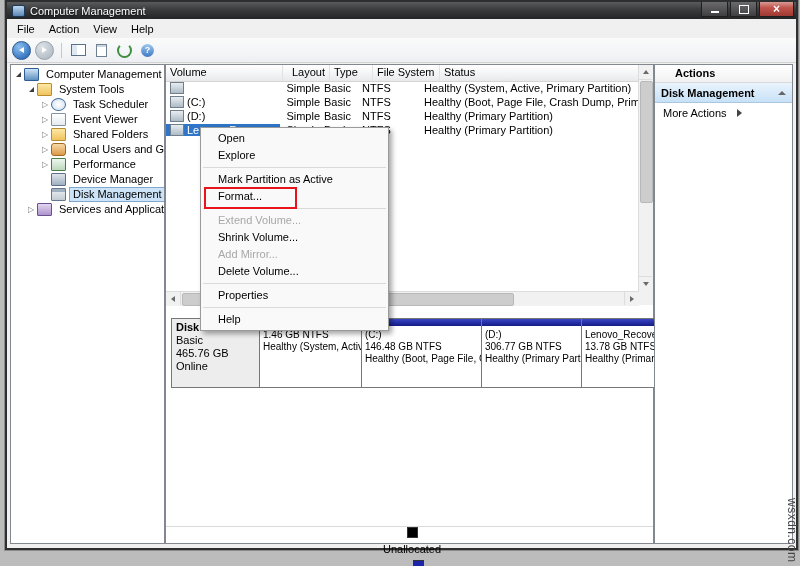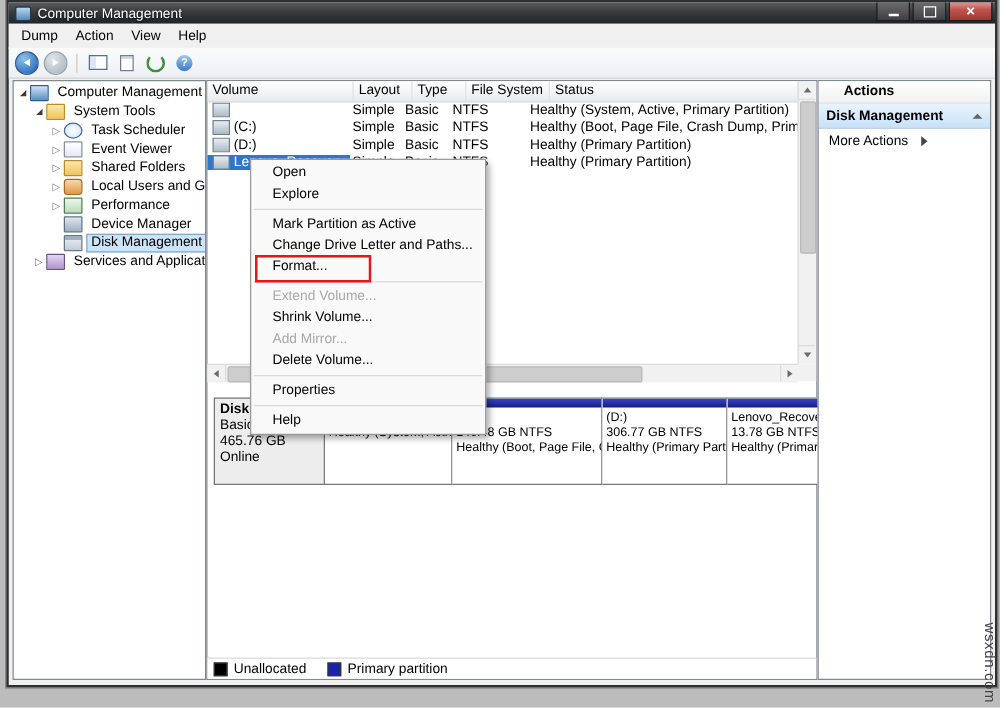--- a/index.html
+++ b/index.html
@@ -65,21 +65,21 @@
   .ico-disk{background:linear-gradient(#eef1f4,#c2cbd4);border-color:#68788a;box-shadow:inset 0 3px 0 #9fb0c0;}
   .ico-services{background:linear-gradient(#e4d7f0,#ad93cc);border-color:#6a4f8e;}
   .t-label{padding:0 3px;line-height:13px;border:1px solid transparent;}
   .t-label.selected{background:#cde3f7;border:1px solid #7fa8cf;}
 
   
   .center-pane{position:absolute;left:158px;top:62px;width:487px;bottom:4px;background:#fff;border:1px solid #828790;}
   .list-header{position:absolute;left:0;top:0;right:14px;height:16px;display:flex;
                background:linear-gradient(#ffffff,#f2f3f5 60%,#e8e9eb);border-bottom:1px solid #d5d5d5;}
   .hcell{border-right:1px solid #e2e2e2;padding:1px 4px;white-space:nowrap;overflow:hidden;}
-  .c-vol{width:108px;} .c-layout{width:38px;} .c-type{width:34px;} .c-fs{width:58px;} .c-status{flex:1;}
+  .c-vol{width:108px;} .c-layout{width:38px;text-align:right;} .c-type{width:34px;} .c-fs{width:58px;} .c-status{flex:1;}
   .vrow{position:absolute;left:0;right:14px;height:14px;display:flex;align-items:center;}
   .vcell{padding:0 2px;white-space:nowrap;overflow:hidden;}
   .vcell.c-vol{display:flex;align-items:center;gap:3px;padding-left:4px;}
   .vol-ico{width:12px;height:10px;border:1px solid #6f7f8c;background:linear-gradient(#e9edf1,#aebbc6);flex:0 0 12px;}
   .vrow.selected .c-vol{background:#2f76c8;color:#fff;}
 
   .hscroll{position:absolute;left:0;top:226px;height:14px;right:14px;background:#f1f1f1;border-top:1px solid #dcdcdc;}
   .sb-btn{position:absolute;top:0;width:14px;height:13px;background:#f1f1f1;display:flex;align-items:center;justify-content:center;}
   .sb-btn.left{left:0;border-right:1px solid #dcdcdc;} .sb-btn.right{right:0;border-left:1px solid #dcdcdc;}
   .tri-grey-l{width:0;height:0;border-top:3px solid transparent;border-bottom:3px solid transparent;border-right:4px solid #6a6a6a;}
@@ -95,21 +95,21 @@
 
   .disk-row{position:absolute;left:5px;top:253px;height:70px;display:flex;}
   .disk-head{width:79px;background:#ededed;border:1px solid #777;padding:2px 4px;line-height:13px;overflow:hidden;}
   .dh-name{font-weight:bold;}
   .part{position:relative;border:1px solid #777;border-left:none;background:#fff;
         padding:10px 3px 2px;line-height:12px;font-size:10px;white-space:nowrap;overflow:hidden;}
   .pbar{position:absolute;left:0;top:0;right:0;height:7px;background:linear-gradient(#3a45c6,#141c86);}
   .p0{width:95px;} .p1{width:113px;} .p2{width:93px;} .p3{width:92px;}
 
   .legend{position:absolute;left:0;right:0;bottom:0;height:16px;border-top:1px solid #dadada;background:#fff;
-          display:flex;align-items:center;padding-left:5px;gap:5px;}
+          display:flex;align-items:center;padding-left:5px;gap:5px;flex-direction:column;}
   .lg-sq{width:9px;height:9px;border:1px solid #333;flex:0 0 9px;}
   .lg-black{background:#000;} .lg-navy{background:#1b24a8;margin-left:12px;}
 
   
   .actions-pane{position:absolute;left:647px;top:62px;right:3px;bottom:4px;background:#fff;border:1px solid #828790;}
   .actions-header{height:17px;line-height:17px;padding-left:20px;font-weight:bold;
                   border-bottom:1px solid #d9d9d9;background:linear-gradient(#fff,#f1f1f1);}
   .actions-section{height:19px;display:flex;align-items:center;padding:0 6px;
                    background:linear-gradient(#e9f4fd,#c8e1f7);border-bottom:1px solid #a9c8e0;}
   .actions-section .sec-label{font-weight:bold;}
@@ -146,21 +146,21 @@
         <div class="win-btn">
             <span class="g-max"></span>
           </div>
         <div class="win-btn close">
             <span class="g-close"></span>
           </div>
       </div>
     </div>
 
     <div class="menubar">
-      <span class="menu-item">Dump</span>
+      <span class="menu-item">File</span>
       <span class="menu-item">Action</span>
       <span class="menu-item">View</span>
       <span class="menu-item">Help</span>
     </div>
 
     <div class="toolbar">
       <span class="nav-circle">
           <span class="tri-l"></span>
         </span>
       <span class="nav-circle disabled">
@@ -358,21 +358,20 @@
         <span class="tri-dark-r"></span>
       </div>
     </div>
   </div>
 
   <div class="context-menu">
     <div class="cm-item">Open</div>
     <div class="cm-item">Explore</div>
     <div class="cm-sep"></div>
     <div class="cm-item">Mark Partition as Active</div>
-    <div class="cm-item">Change Drive Letter and Paths...</div>
     <div class="cm-item">
       <span>Format...</span>
       <span class="red-box"></span>
     </div>
     <div class="cm-sep"></div>
     <div class="cm-item disabled">Extend Volume...</div>
     <div class="cm-item">Shrink Volume...</div>
     <div class="cm-item disabled">Add Mirror...</div>
     <div class="cm-item">Delete Volume...</div>
     <div class="cm-sep"></div>

